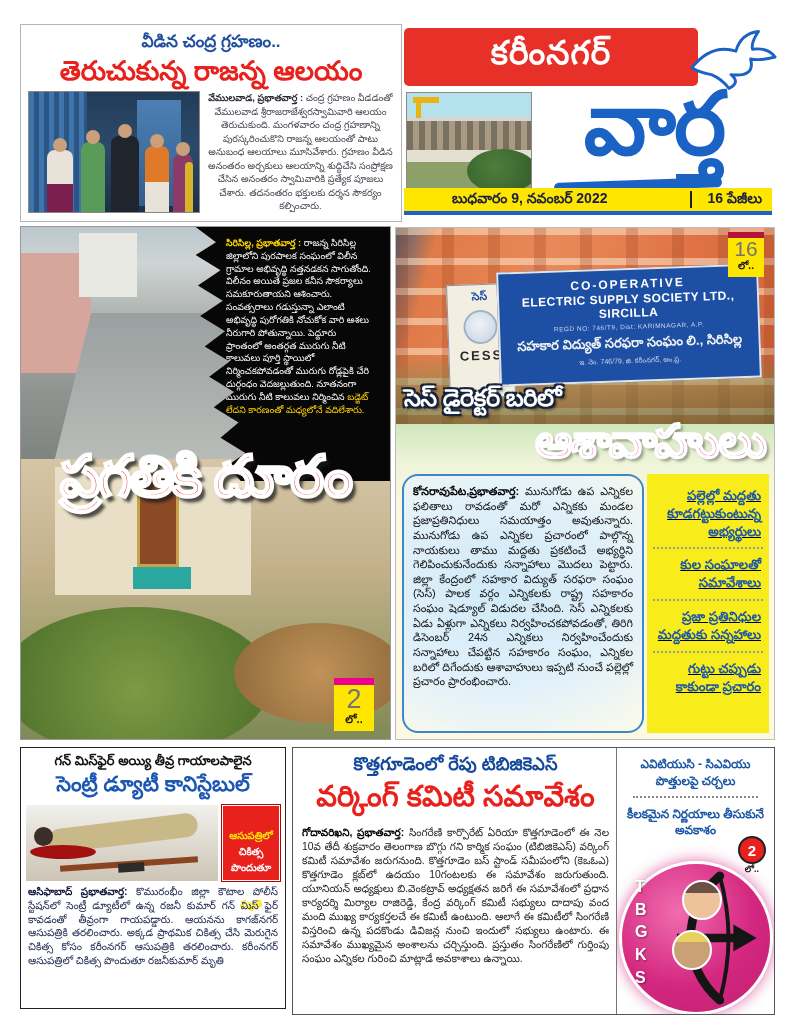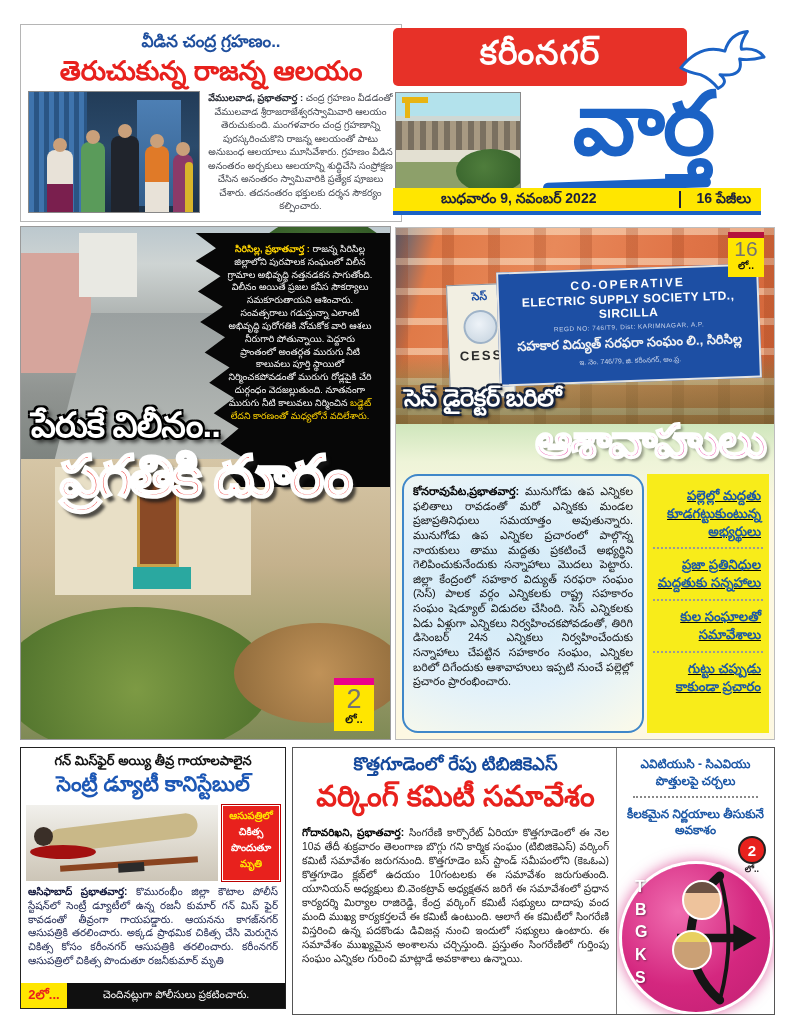--- a/index.html
+++ b/index.html
@@ -23,21 +23,21 @@
   .p1 { left:18px; width:26px; height:62px; background:linear-gradient(180deg,#e8e2d8 55%,#7a1f4e 55%); }
   .p2 { left:52px; width:24px; height:70px; background:#5a9b5a; }
   .p3 { left:82px; width:28px; height:76px; background:#20242c; }
   .p4 { left:116px; width:24px; height:66px; background:linear-gradient(180deg,#e07a28 55%,#e8e2d8 55%); }
   .p5 { left:144px; width:20px; height:58px; background:#8c3a68; }
   .e-lamp { position:absolute; right:6px; bottom:0; width:8px; height:50px; background:#d8b42a; border-radius:4px 4px 0 0; }
   .e-body { flex:1; font-size:9.5px; line-height:1.42; color:#44474f; text-align:center; }
   .e-body b { color:#2a2d36; }
 
   
-  #masthead { left:393px; top:28px; width:368px; height:187px; }
+  #masthead { left:404px; top:28px; width:368px; height:187px; }
   .m-red { position:absolute; left:0; top:0; width:294px; height:58px; background:#e73128; border-radius:5px;
     display:flex; align-items:center; justify-content:center; }
   .m-red span { color:#fff; font-size:33px; font-weight:900; letter-spacing:1px; }
   .m-dove { position:absolute; left:278px; top:-8px; width:98px; height:76px; }
   .m-dam { position:absolute; left:2px; top:64px; width:126px; height:98px; border:1px solid #8a8a8a; overflow:hidden;
     background:linear-gradient(180deg,#b3e2ec 0 24%,#cfd8d4 24% 30%,#9a8f79 30% 58%,#e3e0d2 58% 72%,#8da06a 72% 100%); }
   .m-dam::before { content:""; position:absolute; left:0; top:29%; width:100%; height:30%;
     background:repeating-linear-gradient(90deg,#7a7060 0 6px,#a89a82 6px 12px); }
   .m-dam::after { content:""; position:absolute; right:-6px; bottom:-4px; width:70px; height:44px; border-radius:50%;
     background:radial-gradient(circle at 40% 40%,#4f7d3c,#2f5a26); }
@@ -65,21 +65,21 @@
     background:linear-gradient(180deg,#d6c6a6 0%,#c4b18c 38%,#a3a070 66%,#7f8a56 100%); }
   .h-wall { position:absolute; left:34px; top:8px; width:196px; height:128px; background:#e8dfc6; }
   .h-door { position:absolute; left:116px; top:16px; width:42px; height:92px; background:#8a4a26; border:3px solid #c8a24a; }
   .h-steps { position:absolute; left:112px; top:108px; width:58px; height:22px; background:#2aa8a0; }
   .h-moss { position:absolute; left:-20px; bottom:-18px; width:270px; height:150px; border-radius:50%;
     background:radial-gradient(circle at 50% 55%,#7d9a44,#55772f 75%); }
   .h-dirt { position:absolute; right:-14px; bottom:16px; width:170px; height:100px; border-radius:50%;
     background:radial-gradient(circle at 50% 50%,#c09258,#96703f 80%); }
   .torn { position:absolute; right:0; top:0; width:226px; height:254px; background:#070707;
     clip-path:polygon(14% 0,100% 0,100% 100%,34% 100%,28% 94%,36% 89%,25% 83%,33% 77%,22% 71%,31% 65%,20% 59%,29% 53%,18% 47%,27% 41%,16% 35%,26% 29%,15% 23%,25% 17%,14% 11%,23% 6%);
-    padding:10px 16px 8px 62px; text-align:center; font-size:9.3px; line-height:1.38; color:#fff;margin-top:6px; }
+    padding:10px 16px 8px 62px; font-size:9.3px; line-height:1.38; color:#fff; }
   .t-date { color:#ffd400; font-weight:800; }
   .t-tail { color:#ffd400; }
   .mg-over { position:absolute; left:10px; top:178px; font-size:35px; font-weight:900; color:#fff; letter-spacing:-1px;
     text-shadow:-2px -2px 0 #000,2px -2px 0 #000,-2px 2px 0 #000,2px 2px 0 #000,4px 4px 4px rgba(0,0,0,.8); }
   .mg-head { position:absolute; left:0; top:216px; width:100%; text-align:center; font-size:57px; font-weight:900; color:#e8211d;
     letter-spacing:-2px; -webkit-text-stroke:2.5px #fff;
     text-shadow:4px 5px 3px rgba(25,25,25,.75); }
   .jump-badge { position:absolute; width:40px; text-align:center; background:#ffe600; }
   .jump-strip { height:7px; }
   .jump-num { font-size:27px; font-weight:400; color:#737373; line-height:1.05;text-align:center; }
@@ -132,21 +132,21 @@
   .c-head { text-align:center; font-size:21px; font-weight:900; color:#1c57b5; margin:1px 0 4px; }
   .c-row { display:flex; gap:4px; margin:0 5px; height:76px; flex:none; }
   .c-photo { flex:1; position:relative; overflow:hidden; background:linear-gradient(180deg,#f1f0ec 0%,#ddd8cd 55%,#ccc5b7 100%); }
   .c-bodyshape { position:absolute; left:22px; top:16px; width:150px; height:24px; background:#c9b888; border-radius:12px; transform:rotate(-7deg); }
   .c-headshape { position:absolute; left:8px; top:22px; width:19px; height:19px; border-radius:50%; background:#3a2f28; }
   .c-blood { position:absolute; left:4px; bottom:22px; width:66px; height:14px; border-radius:50%; background:#a31010; }
   .c-rifle { position:absolute; left:34px; bottom:14px; width:138px; height:6px; background:#8a4420; transform:rotate(-4deg); }
   .c-rifle::after { content:""; position:absolute; left:58px; top:2px; width:26px; height:9px; background:#2b2b2b; }
   .c-note { flex:none; width:58px; background:#e8211d; border:1px solid #fff; outline:1px solid #b00; text-align:center; padding-top:2px; }
   .c-note div { font-size:10px; font-weight:800; line-height:1.6; color:#fff; }
-  .c-note div:nth-child(1), .c-note div:nth-child(4) { color:#ffe600; }
+  .c-note div:nth-child(1), .c-note div:nth-child(4) { color:#ffe600;margin-top:20px; }
   .c-body { margin:4px 7px 0; font-size:10.3px; line-height:1.34; color:#222a52; text-align:justify; flex:1; overflow:hidden; }
   .c-body b { color:#10153a; }
   .c-strip { height:25px; background:#101010; display:flex; align-items:center; flex:none; }
   .c-jump { width:46px; height:100%; background:#ffe600; color:#e8211d; font-weight:900; font-size:13px;
     display:flex; align-items:center; justify-content:center; }
   .c-last { flex:1; color:#fff; font-size:10.5px; text-align:center; }
 
   
   #story-tbgks { left:292px; top:747px; width:483px; height:268px; border:1px solid #555; }
   .t-left { position:absolute; left:0; top:0; width:325px; height:100%; padding:6px 9px 4px; overflow:hidden; }
@@ -228,21 +228,20 @@
       <div class="h-door"></div>
       <div class="h-steps"></div>
       <div class="h-moss"></div>
       <div class="h-dirt"></div>
     </div>
     <div class="torn">
       <span class="t-date">సిరిసిల్ల, ప్రభాతవార్త :</span>
       <span>రాజన్న సిరిసిల్ల జిల్లాలోని పురపాలక సంఘంలో విలీన గ్రామాల అభివృద్ధి నత్తనడకన సాగుతోంది. విలీనం అయితే ప్రజల కనీస సౌకర్యాలు సమకూరుతాయని ఆశించారు. సంవత్సరాలు గడుస్తున్నా ఎలాంటి అభివృద్ధి పురోగతికి నోచుకోక వారి ఆశలు నీరుగారి పోతున్నాయి. పెద్దూరు ప్రాంతంలో అంతర్గత మురుగు నీటి కాలువలు పూర్తి స్థాయిలో నిర్మించకపోవడంతో మురుగు రోడ్లపైకి చేరి దుర్గంధం వెదజల్లుతుంది. నూతనంగా మురుగు నీటి కాలువలు నిర్మించిన</span>
       <span class="t-tail">బడ్జెట్ లేదని కారణంతో మధ్యలోనే వదిలేశారు.</span>
     </div>
-    <div class="mg-over">పేరుకే విలీనం..</div>
     <div class="mg-head">ప్రగతికి దూరం</div>
     <div class="jump-badge" id="mg-badge">
       <div class="jump-strip"></div>
       <div class="jump-num">2</div>
       <div class="jump-suffix">లో..</div>
     </div>
   </div>
 
   <div class="box" id="story-cess">
     <div class="ph-cess"></div>
@@ -265,22 +264,22 @@
     </div>
     <div class="cess-kicker">సెస్ డైరెక్టర్ బరిలో</div>
     <div class="cess-head">ఆశావాహులు</div>
     <div class="cess-content">
       <div class="cess-bodybox">
         <b>కోనరావుపేట,ప్రభాతవార్త:</b>
         <span>మునుగోడు ఉప ఎన్నికల ఫలితాలు రావడంతో మరో ఎన్నికకు మండల ప్రజాప్రతినిధులు సమయాత్తం అవుతున్నారు. మునుగోడు ఉప ఎన్నికల ప్రచారంలో పాల్గొన్న నాయకులు తాము మద్దతు ప్రకటించే అభ్యర్థిని గెలిపించుకునేందుకు సన్నాహాలు మొదలు పెట్టారు. జిల్లా కేంద్రంలో సహకార విద్యుత్ సరఫరా సంఘం (సెస్) పాలక వర్గం ఎన్నికలకు రాష్ట్ర సహకారం సంఘం షెడ్యూల్ విడుదల చేసింది. సెస్ ఎన్నికలకు ఏడు ఏళ్లుగా ఎన్నికలు నిర్వహించకపోవడంతో, తిరిగి డిసెంబర్ 24న ఎన్నికలు నిర్వహించేందుకు సన్నాహాలు చేపట్టిన సహకారం సంఘం, ఎన్నికల బరిలో దిగేందుకు ఆశావాహులు ఇప్పటి నుంచే పల్లెల్లో ప్రచారం ప్రారంభించారు.</span>
       </div>
       <div class="cess-sidebar">
         <div class="sb-item">పల్లెల్లో మద్దతు కూడగట్టుకుంటున్న అభ్యర్థులు</div>
+        <div class="sb-item">కుల సంఘాలతో సమావేశాలు</div>
         <div class="sb-item">ప్రజా ప్రతినిధుల మద్దతుకు సన్నహాలు</div>
-        <div class="sb-item">కుల సంఘాలతో సమావేశాలు</div>
         <div class="sb-item">గుట్టు చప్పుడు కాకుండా ప్రచారం</div>
       </div>
     </div>
   </div>
 
   <div class="box" id="story-constable">
     <div class="c-kicker">గన్ మిస్‌ఫైర్ అయ్యి తీవ్ర గాయాలపాలైన</div>
     <div class="c-head">సెంట్రీ డ్యూటీ కానిస్టేబుల్</div>
     <div class="c-row">
       <div class="c-photo">
@@ -292,24 +291,20 @@
       <div class="c-note">
         <div>ఆసుపత్రిలో</div>
         <div>చికిత్స</div>
         <div>పొందుతూ</div>
         <div>మృతి</div>
       </div>
     </div>
     <div class="c-body">
       <b>ఆసిఫాబాద్ ప్రభాతవార్త:</b>
       <span>కొమురంభీం జిల్లా కౌటాల పోలీస్ స్టేషన్‌లో సెంట్రీ డ్యూటీలో ఉన్న రజనీ కుమార్ గన్ మిస్ ఫైర్ కావడంతో తీవ్రంగా గాయపడ్డారు. ఆయనను కాగజ్‌నగర్ ఆసుపత్రికి తరలించారు. అక్కడ ప్రాథమిక చికిత్స చేసి మెరుగైన చికిత్స కోసం కరీంనగర్ ఆసుపత్రికి తరలించారు. కరీంనగర్ ఆసుపత్రిలో చికిత్స పొందుతూ రజనీకుమార్ మృతి</span>
-    </div>
-    <div class="c-strip">
-      <div class="c-jump">2లో...</div>
-      <div class="c-last">చెందినట్లుగా పోలీసులు ప్రకటించారు.</div>
     </div>
   </div>
 
   <div class="box" id="story-tbgks">
     <div class="t-left">
       <div class="t-h1">కొత్తగూడెంలో రేపు టిబిజికెఎస్</div>
       <div class="t-h2">వర్కింగ్ కమిటీ సమావేశం</div>
       <div class="t-body">
         <b>గోదావరిఖని, ప్రభాతవార్త:</b>
         <span>సింగరేణి కార్పొరేట్ ఏరియా కొత్తగూడెంలో ఈ నెల 10వ తేదీ శుక్రవారం తెలంగాణ బొగ్గు గని కార్మిక సంఘం (టిబిజికెఎస్) వర్కింగ్ కమిటీ సమావేశం జరుగనుంది. కొత్తగూడెం బస్ స్టాండ్ సమీపంలోని (కెఒఓఎ) కొత్తగూడెం క్లబ్‌లో ఉదయం 10గంటలకు ఈ సమావేశం జరుగుతుంది. యూనియన్ అధ్యక్షులు బి.వెంకట్రావ్ అధ్యక్షతన జరిగే ఈ సమావేశంలో ప్రధాన కార్యదర్శి మిర్యాల రాజిరెడ్డి, కేంద్ర వర్కింగ్ కమిటీ సభ్యులు దాదాపు వంద మంది ముఖ్య కార్యకర్తలచే ఈ కమిటీ ఉంటుంది. ఆలాగే ఈ కమిటీలో సింగరేణి విస్తరించి ఉన్న పదకొండు డివిజన్ల నుంచి ఇందులో సభ్యులు ఉంటారు. ఈ సమావేశం ముఖ్యమైన అంశాలను చర్చిస్తుంది. ప్రస్తుతం సింగరేణిలో గుర్తింపు సంఘం ఎన్నికల గురించి మాట్లాడే అవకాశాలు ఉన్నాయి.</span>

